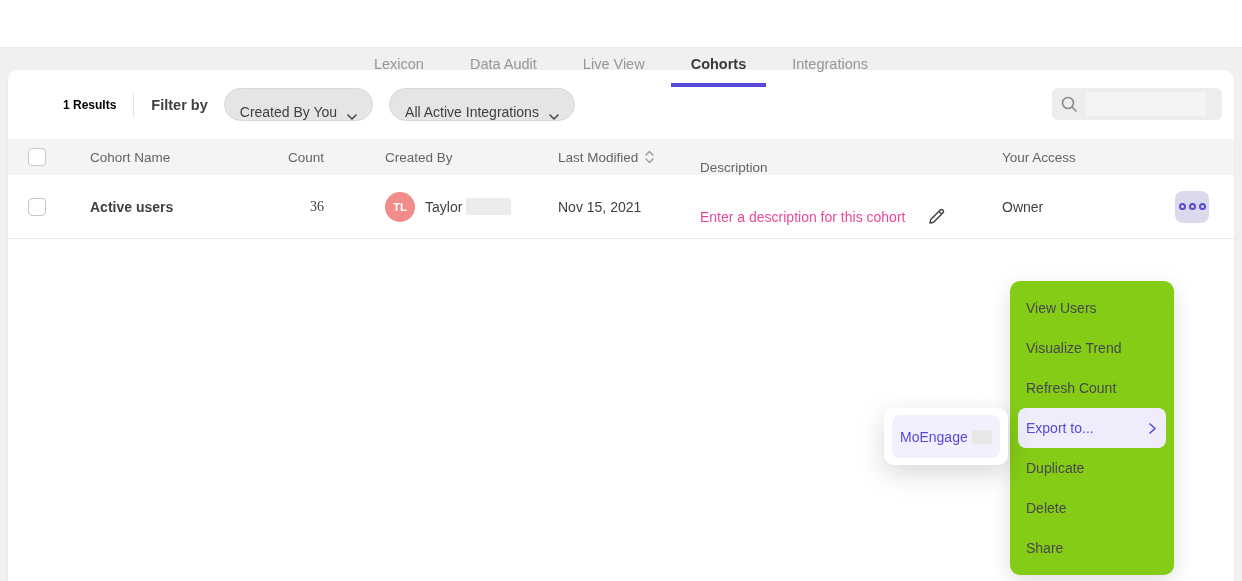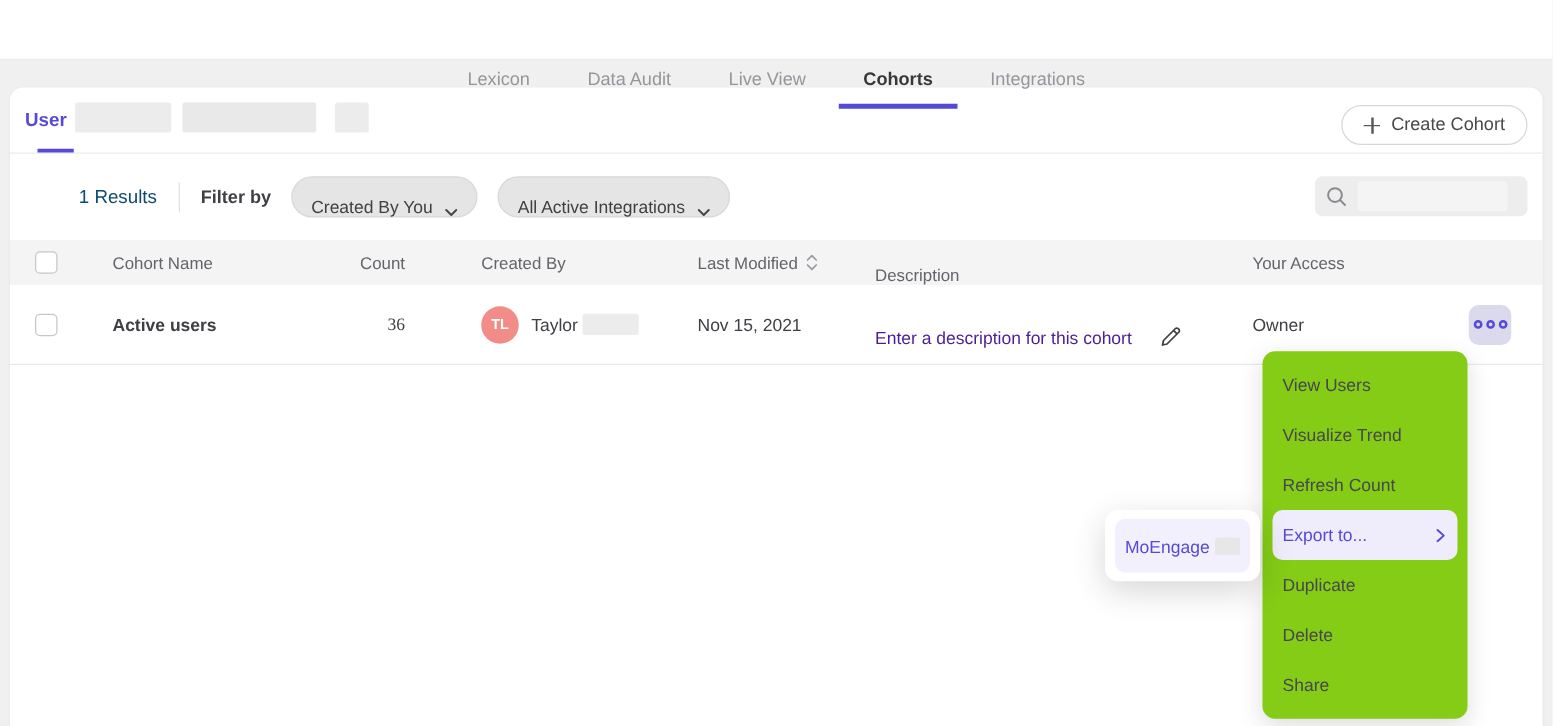--- a/index.html
+++ b/index.html
@@ -32,21 +32,21 @@
   .create-btn { position:absolute; right:12px; top:14px; height:32px; padding:0 17px;
                 display:flex; align-items:center; gap:9px; background:#fff;
                 border:1px solid #d8d8db; border-radius:17px; font-size:14.5px; color:#47474c; cursor:pointer; }
   .plus { width:13px; height:13px; position:relative; }
   .plus::before, .plus::after { content:""; position:absolute; background:#5a5a5f; }
   .plus::before { left:6px; top:0; width:1.8px; height:13px; }
   .plus::after  { top:6px; left:0; height:1.8px; width:13px; }
 
   
   .filter-row { position:relative; height:69px; display:flex; align-items:center; padding-left:55px; }
-  .results { font-size:15px; font-weight:400; color:#0c4a6e; }
+  .results { font-size:12px; font-weight:700; color:#000000; }
   .vdivider { width:1px; height:24px; background:#e3e3e6; margin:0 17px; }
   .filter-by { font-size:14.5px; font-weight:700; color:#3f3f44; }
   .pill { margin-left:16px; height:33px; display:flex; align-items:flex-end; gap:10px; padding:0 15px;
           border:1px solid #d8d8db; border-radius:17px; font-size:14px; color:#3f3f44; cursor:pointer; background:#e5e5e5; }
   .chev { width:10px; height:6px; }
   .search-box { position:absolute; right:12px; top:18px; width:170px; height:32px; background:#ededee;
                 border-radius:6px; display:flex; align-items:center; padding:0 8px; cursor:text; }
   .search-redact { margin-left:8px; width:120px; height:24px; background:#f4f4f4; border-radius:3px; }
 
   
@@ -61,21 +61,21 @@
   .col-modified { width:142px; display:flex; align-items:center; gap:7px; }
   .col-desc { width:302px; display:flex; align-items:center;margin-top:20px; }
   .col-access { width:173px; }
   .col-actions { flex:1; }
   .checkbox { width:18px; height:18px; border:1.5px solid #c6c6cb; border-radius:4px; background:#fff; cursor:pointer; }
   .cohort-name { font-weight:700; cursor:pointer; }
   .count-val { padding-left:22px;font-family:Liberation Serif, serif; }
   .avatar { width:30px; height:30px; border-radius:50%; background:#f28c88; color:#fff; font-size:11.5px;
             font-weight:700; display:flex; align-items:center; justify-content:center; margin-right:10px; }
   .name-redact { width:45px; height:17px; background:#ececec; border-radius:2px; margin-left:4px; }
-  .desc-placeholder { color:#4c1d95; }
+  .desc-placeholder { color:#ec4899; }
   .pencil { margin-left:22px; cursor:pointer; display:flex; }
   .ellipsis-btn { width:34px; height:32px; background:#dadaec; border:none; border-radius:8px;
                   display:flex; align-items:center; justify-content:center; gap:3px; cursor:pointer; }
   .ring { width:7px; height:7px; border:2px solid #5649d8; border-radius:50%; }
 
   
   .menu { position:absolute; left:1010px; top:281px; width:164px; background:#84cc16; border-radius:10px;
           box-shadow:0 6px 20px rgba(0,0,0,0.13); padding:7px 0; z-index:5; }
   .menu-item { height:40px; display:flex; align-items:center; padding:0 16px; font-size:14px;
                color:#47474c; cursor:pointer; }
@@ -106,34 +106,20 @@
     <span>Cohorts</span>
     <span class="nav-underline"></span>
   </div>
   <div class="nav-tab">
     <span>Integrations</span>
   </div>
 </nav>
 
 <main class="card">
 
-  <div class="card-tabs">
-    <div class="user-tab">
-      <span>User</span>
-      <span class="user-underline"></span>
-    </div>
-    <span class="redacted tab-redact-1"></span>
-    <span class="redacted tab-redact-2"></span>
-    <span class="redacted tab-redact-3"></span>
-
-    <button class="create-btn">
-      <span class="plus"></span>
-      <span>Create Cohort</span>
-    </button>
-  </div>
 
   <div class="filter-row">
     <span class="results">1 Results</span>
     <span class="vdivider"></span>
     <span class="filter-by">Filter by</span>
 
     <div class="pill">
       <span>Created By You</span>
       <svg class="chev" viewBox="0 0 10 6">
         <path d="M1 1 L5 5 L9 1" fill="none" stroke="#47474c" stroke-width="1.6" stroke-linecap="round" stroke-linejoin="round"></path>

